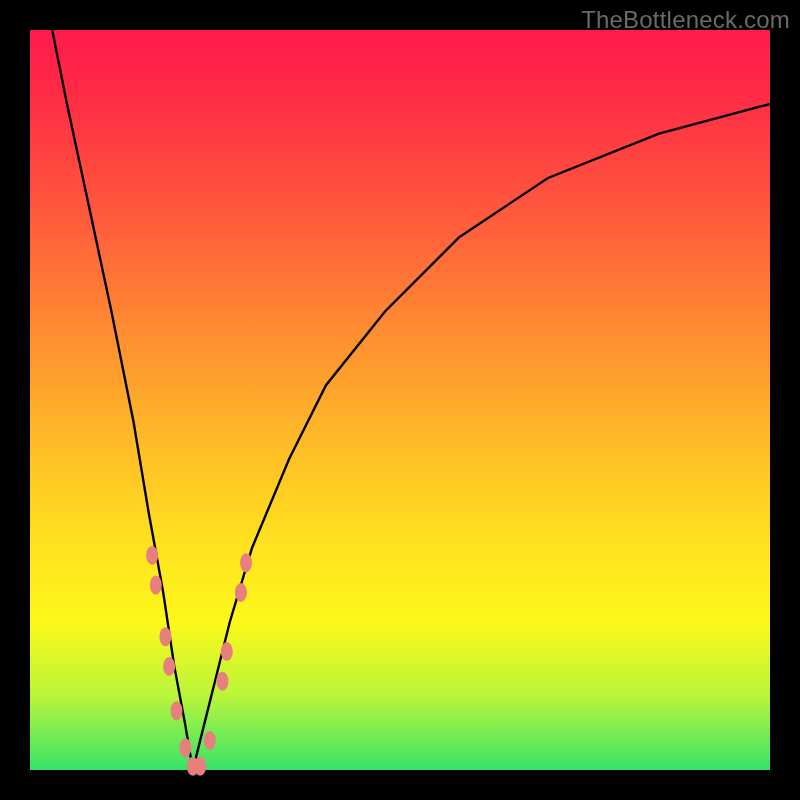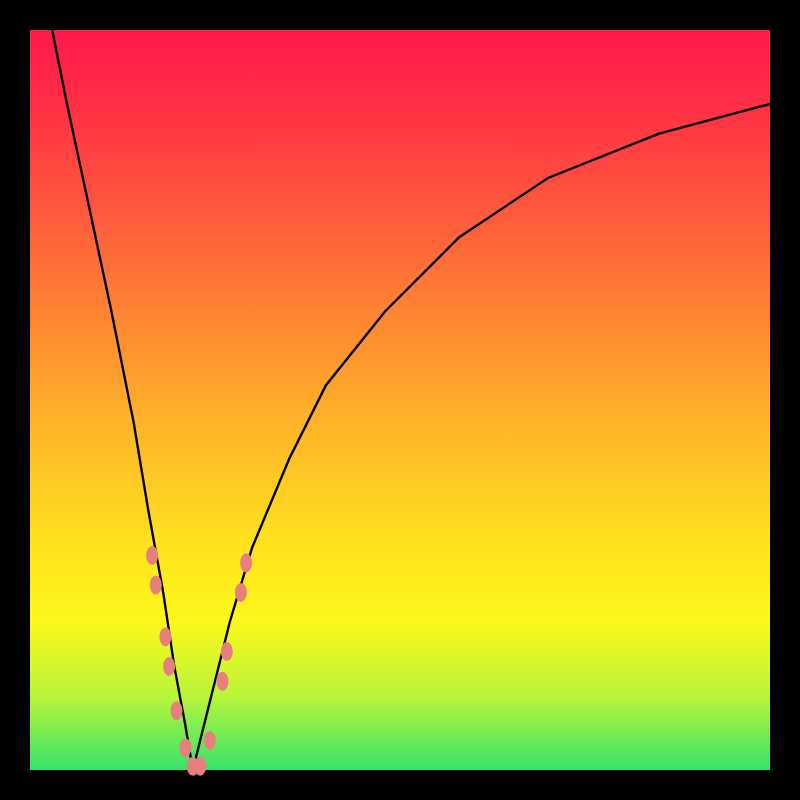--- a/index.html
+++ b/index.html
@@ -53,20 +53,21 @@
     top: 0;
     width: 740px;
     height: 740px;
     overflow: visible;
   }
 </style>
 </head>
 <body>
 
 <div class="frame">
+  <div class="watermark">TheBottleneck.com</div>
 
   <div class="plot-area">
     <svg viewBox="0 0 740 740">
       <g>
         <path id="curve-path" fill="none" stroke="#000000" stroke-width="2.4" stroke-linecap="round" d="M22.2 0.0 L37.0 74.0 L59.2 177.6 L81.4 281.2 L103.6 392.2 L118.4 481.0 L133.2 562.4 L144.3 636.4 L155.4 695.6 L162.8 740.0 L170.2 710.4 L181.3 666.0 L199.8 592.0 L222.0 518.0 L259.0 429.2 L296.0 355.2 L355.2 281.2 L429.2 207.2 L518.0 148.0 L629.0 103.6 L740.0 74.0"></path>
       </g>
       <g id="beads-layer">
           <ellipse cx="122.1" cy="525.4" rx="6.0" ry="9.5" fill="#e77f7f"></ellipse>
           <ellipse cx="125.8" cy="555.0" rx="6.0" ry="9.5" fill="#e77f7f"></ellipse>
           <ellipse cx="135.4" cy="606.8" rx="6.0" ry="9.5" fill="#e77f7f"></ellipse>

